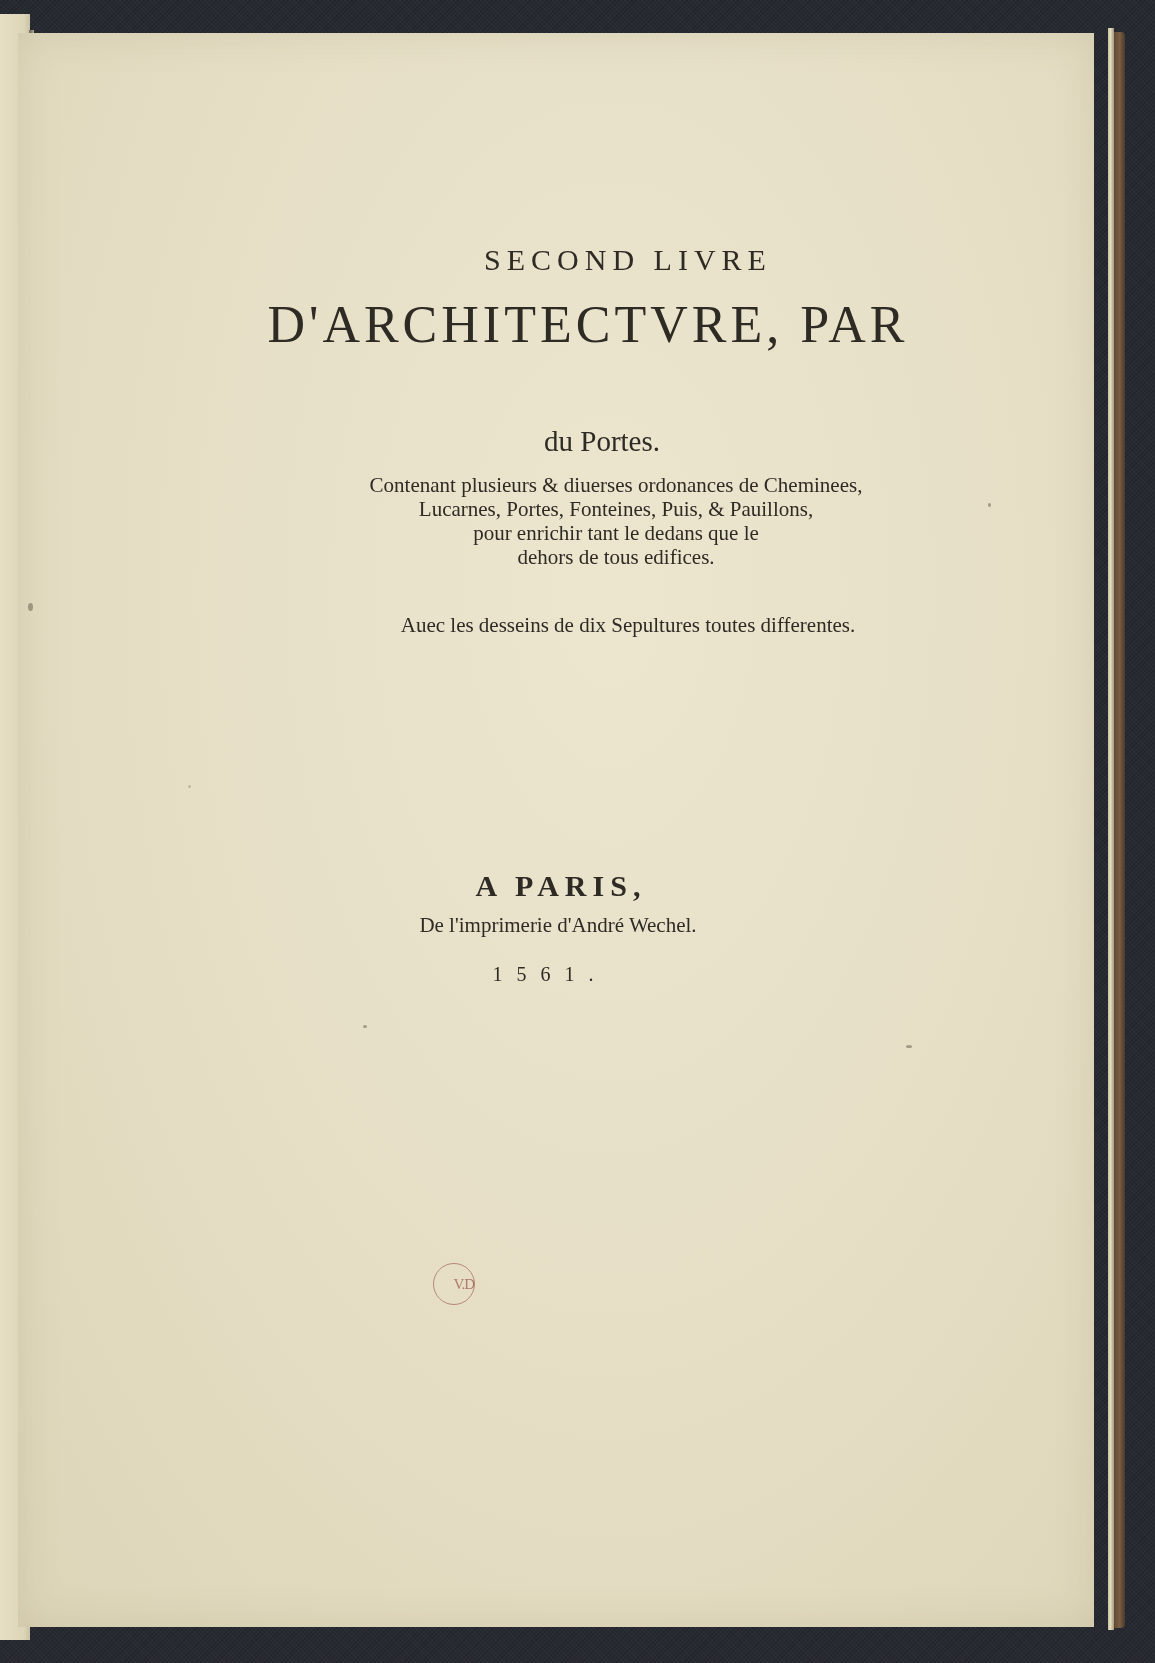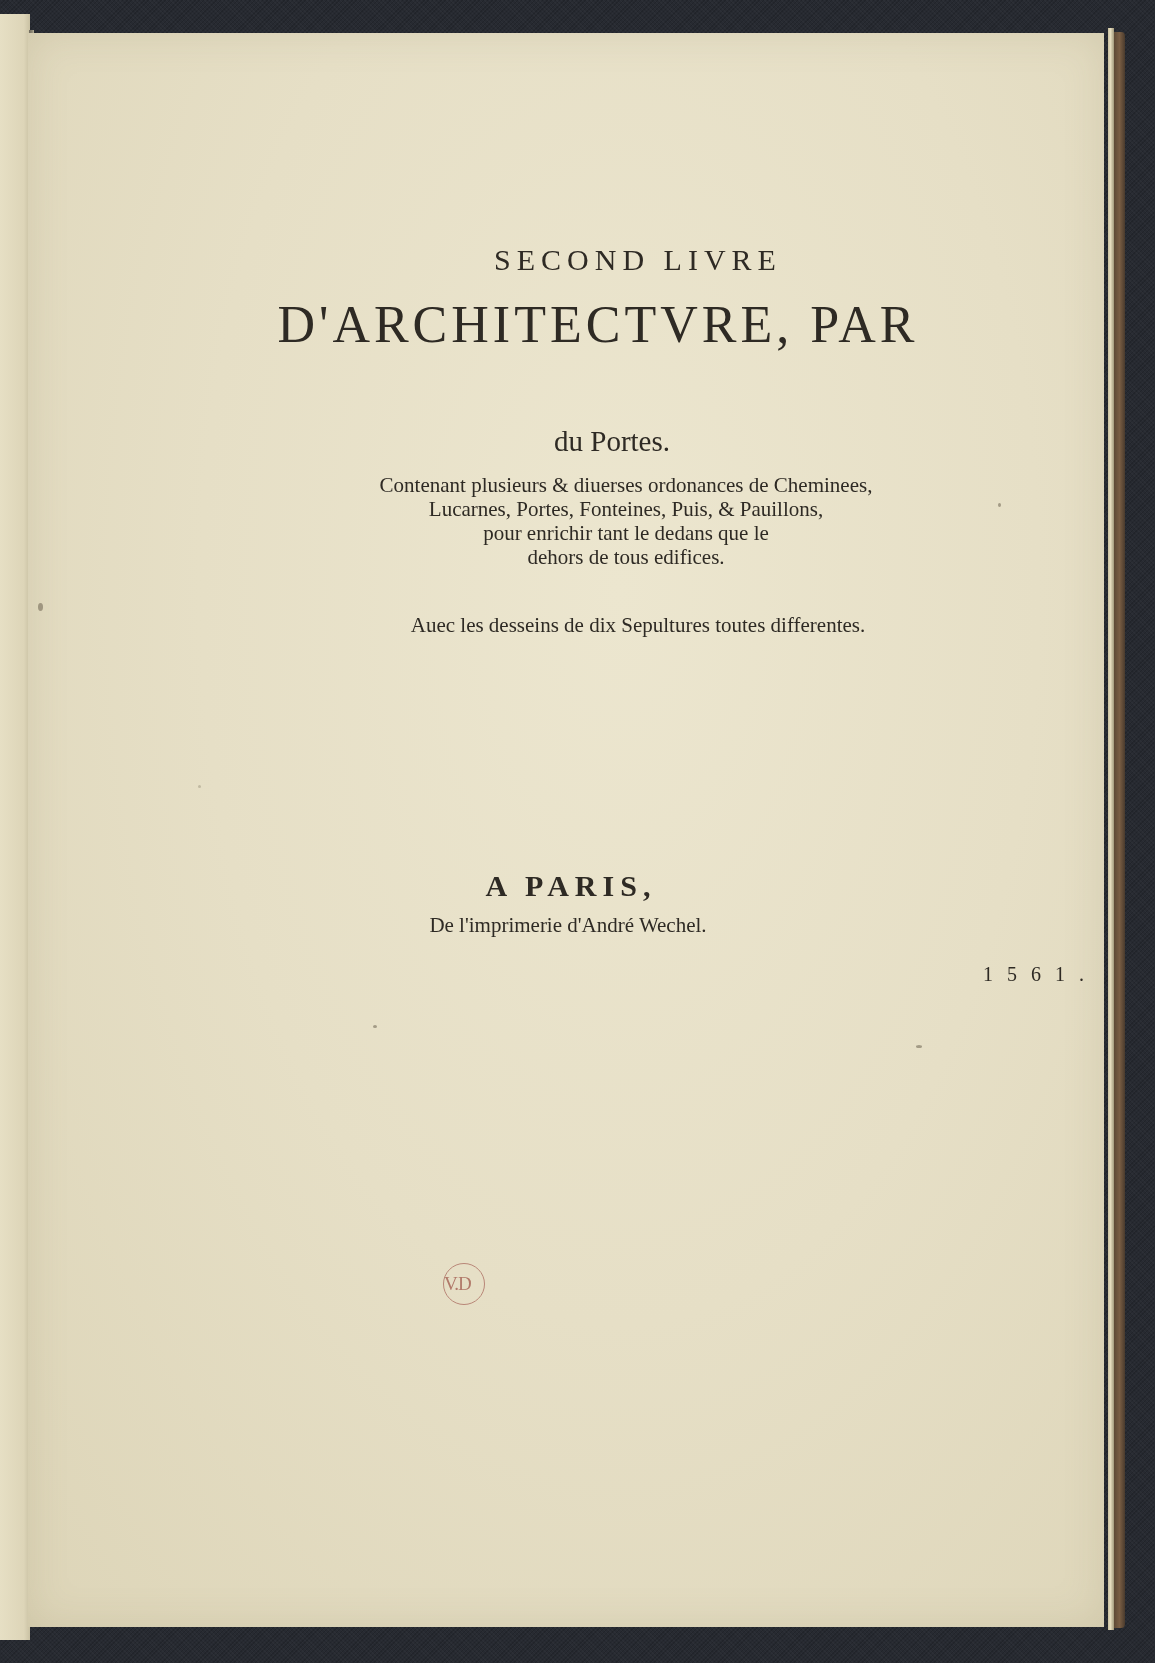--- a/index.html
+++ b/index.html
@@ -33,21 +33,21 @@
   .gutter {
     position: absolute;
     left: 29px;
     top: 30px;
     width: 5px;
     height: 1597px;
     background: linear-gradient(to right, #6f6a5c, #8a8573 60%, #b8b199);
   }
   .page {
     position: absolute;
-    left: 28px;
+    left: 18px;
     top: 33px;
     width: 1076px;
     height: 1594px;
     background:
       radial-gradient(ellipse at 55% 35%, #ece6cf 0%, #e6dfc6 50%, #ddd5b8 100%);
     box-shadow: inset 0 0 40px rgba(140,125,90,0.18);
   }
   .page-edge {
     position: absolute;
     left: 1108px;
@@ -123,34 +123,33 @@
   .t-imprim {
     top: 880px;
     font-size: 21px;
     left: 2px;
   }
   .t-year {
     top: 930px;
     font-size: 20px;
     letter-spacing: 14px;
     left: -6px;
-    text-align: right;
   }
   .stamp {
     position: absolute;
     left: 415px;
     top: 1230px;
     width: 40px;
     height: 40px;
     border: 1.5px solid #b0776a;
     border-radius: 50%;
     color: #a8685a;
-    font-size: 19px;
+    font-size: 15px;
     line-height: 40px;
-    text-align: left;
+    text-align: right;
     opacity: 0.85;
     letter-spacing: -1px;
     font-family: "Liberation Serif", serif;
   }
   .speck {
     position: absolute;
     background: #6b6250;
     border-radius: 50%;
     opacity: 0.55;
   }

